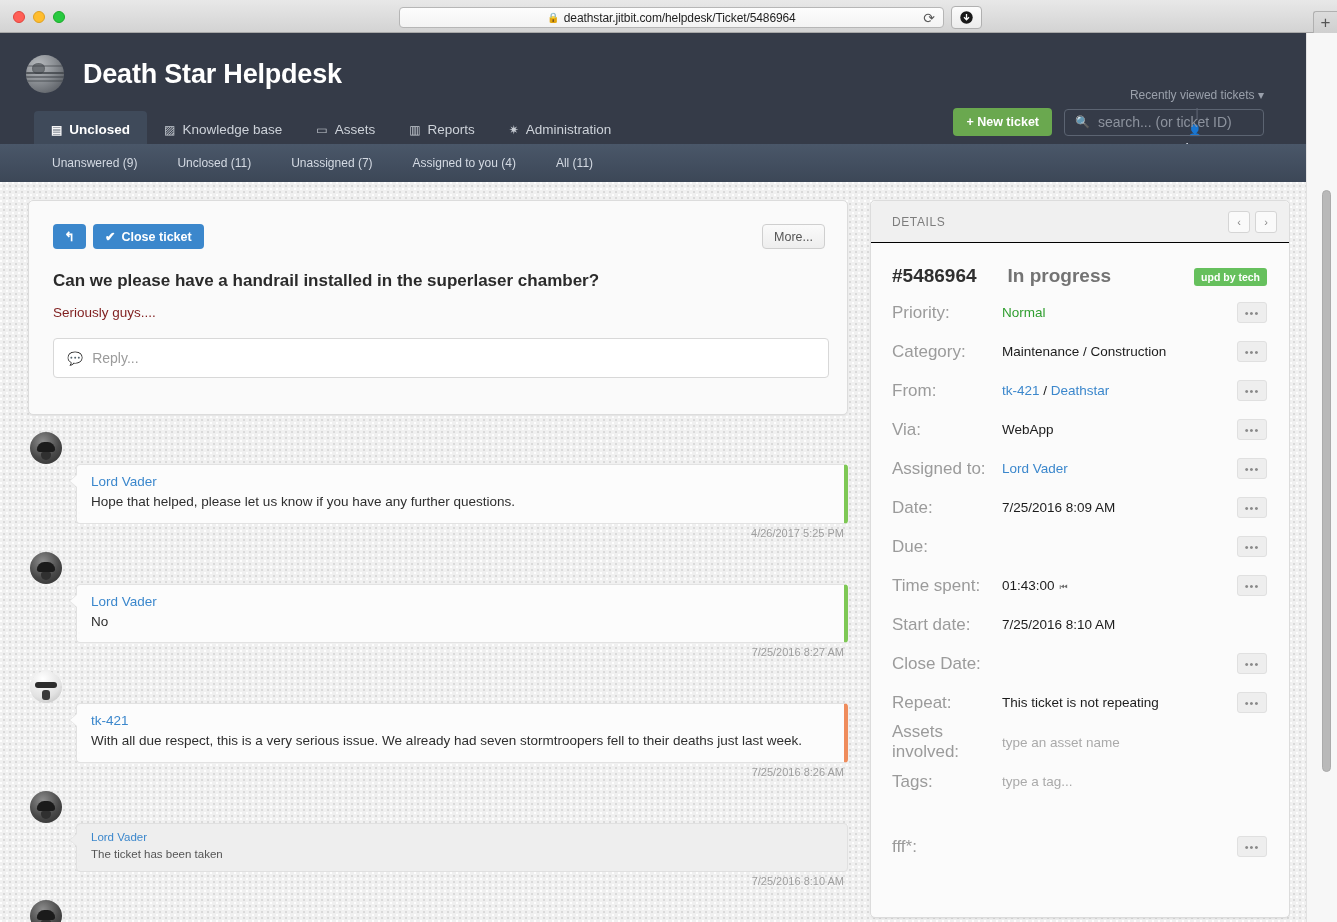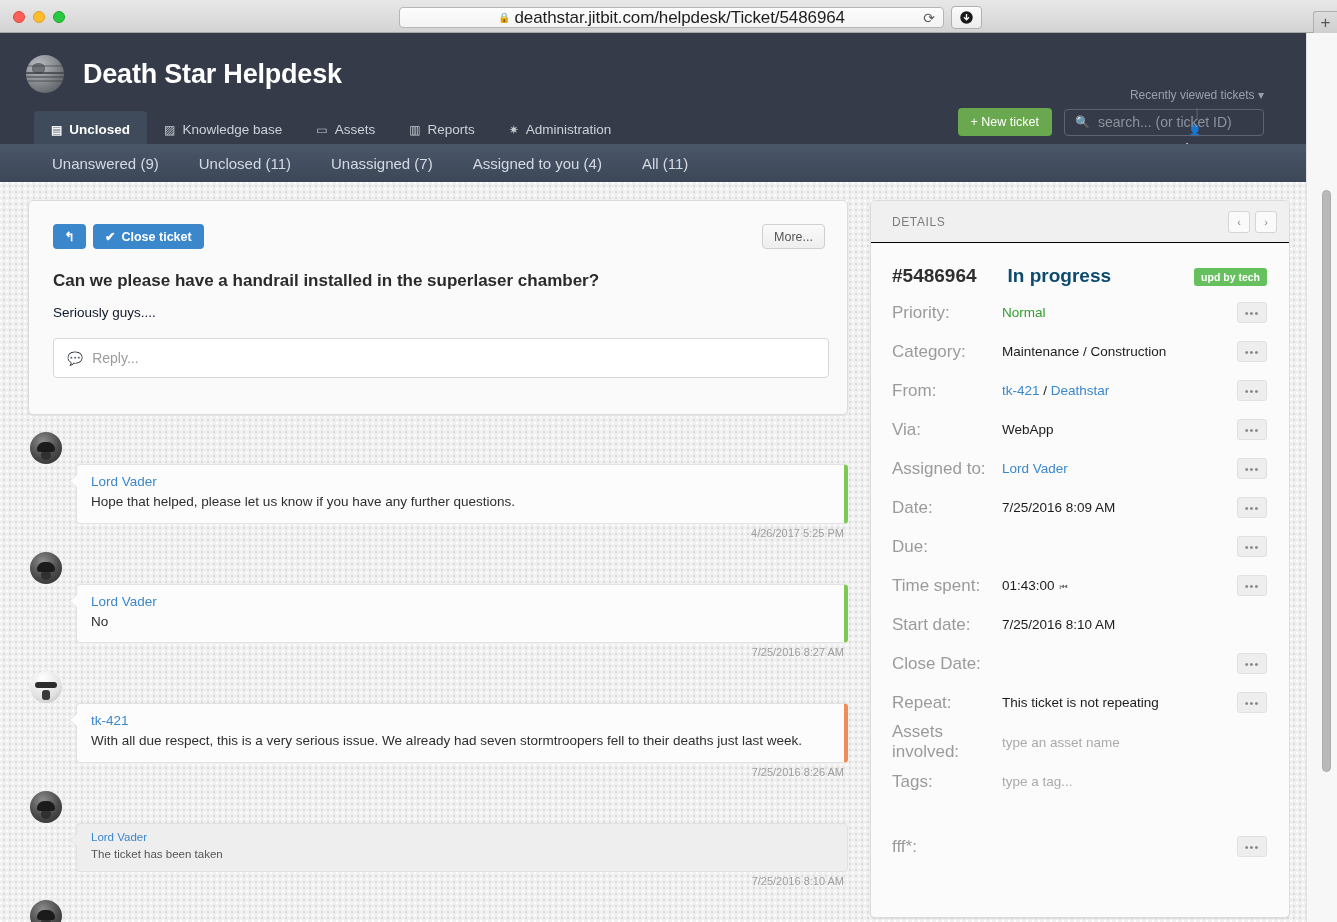--- a/index.html
+++ b/index.html
@@ -21,21 +21,21 @@
   .tl.yellow { background: #ffbd2e; border: 1px solid #dea123; }
   .tl.green { background: #28c940; border: 1px solid #1aab29; }
 
   #url-bar {
     position: absolute; left: 399px; top: 7px; width: 545px; height: 21px;
     background: linear-gradient(#fdfdfd, #f3f3f3);
     border: 1px solid #b6b6b6; border-radius: 4px;
     display: flex; align-items: center; justify-content: center;
   }
   #url-text {
-    font-size: 17px; color: #1e1e1e; letter-spacing: -0.1px;
+    font-size: 12px; color: #1e1e1e; letter-spacing: -0.1px;
   }
   #lock-icon { margin-right: 4px; font-size: 10px; color: #555; }
   #reload-icon {
     position: absolute; right: 8px; top: 2px; font-size: 14px; color: #5a5a5a;
   }
   #download-button {
     position: absolute; left: 951px; top: 6px; width: 31px; height: 23px;
     background: linear-gradient(#fcfcfc, #ececec);
     border: 1px solid #b0b0b0; border-radius: 4px;
     display: flex; align-items: center; justify-content: center;
@@ -108,21 +108,21 @@
     border-radius: 4px 4px 0 0;
   }
   .nav-tab .nic { font-size: 12px; opacity: .95; display:inline-flex; }
 
   
   #sub-nav {
     position: absolute; left: 0; top: 144px; width: 1306px; height: 38px;
     background: linear-gradient(#4a5769, #3c4757);
     display: flex; align-items: center; padding-left: 32px;
   }
-  .subnav-item { font-size: 15px; color: #d4dae3; padding: 0 20px; }
+  .subnav-item { font-size: 12px; color: #d4dae3; padding: 0 20px; }
 
   
   #page-body {
     position: absolute; left: 0; top: 182px; width: 1306px; height: 740px;
     background-color: #f0f0f0;
     background-image:
       radial-gradient(circle at 1px 1px, rgba(255,255,255,.95) 0.9px, transparent 1px),
       radial-gradient(circle at 4px 4px, rgba(215,215,215,.9) 0.9px, transparent 1px);
     background-size: 6px 6px, 6px 6px;
   }
@@ -146,21 +146,21 @@
     background: linear-gradient(#fafafa, #eeeeee);
     border: 1px solid #cfcfcf; border-radius: 4px;
     padding: 0 11px; font-size: 12.5px; color: #555;
     display: flex; align-items: center;
   }
   #ticket-subject {
     position: absolute; left: 24px; top: 70px; width: 740px;
     font-size: 17px; font-weight: bold; color: #2b2b2b;
   }
   #ticket-body {
-    position: absolute; left: 24px; top: 104px; font-size: 13.5px; color: #0f172a;
+    position: absolute; left: 24px; top: 104px; font-size: 13.5px; color: #7f1d1d;
   }
   #reply-box {
     position: absolute; left: 24px; top: 137px; width: 776px; height: 40px;
     background: #fff; border: 1px solid #d8d8d8; border-radius: 4px;
     display: flex; align-items: center; padding: 0 13px; gap: 9px;
   }
   #reply-placeholder { font-size: 14px; color: #9b9b9b; }
 
   
   #comments { position: absolute; left: 28px; top: 250px; width: 820px; }
@@ -237,21 +237,21 @@
     width: 22px; height: 22px; background: #fafafa;
     border: 1px solid #d5d5d5; border-radius: 3px;
     display: flex; align-items: center; justify-content: center;
     font-size: 11px; color: #888;
   }
   #ticket-headline {
     position: relative; padding: 22px 21px 6px 21px;
     display: flex; align-items: baseline;
   }
   #ticket-number { font-size: 19px; font-weight: bold; color: #2f2f2f; }
-  #ticket-status { font-size: 19px; font-weight: bold; color: #0c4a6e; margin-left: 31px; }
+  #ticket-status { font-size: 19px; font-weight: bold; color: #737373; margin-left: 31px; }
   #status-badge {
     position: absolute; right: 22px; top: 25px;
     background: #66c05d; color: #fff; font-size: 10.5px; font-weight: bold;
     border-radius: 3px; padding: 3px 7px;
   }
   .field-row {
     display: flex; align-items: center; min-height: 39px;
     padding: 0 22px 0 21px; position: relative;
   }
   .field-label {
@@ -343,21 +343,21 @@
       <span class="nic">▥</span>
       <span>Reports</span>
     </div>
     <div class="nav-tab">
       <span class="nic">✷</span>
       <span>Administration</span>
     </div>
   </div>
 
   <div style="position:absolute;right:42px;top:75px;display:flex;align-items:center;gap:12px;">
-    <div style="background:#6aa84f;color:#fff;font-size:12.5px;font-weight:normal;border-radius:4px;padding:7px 13px;">+ New ticket</div>
+    <div style="background:#6aa84f;color:#fff;font-size:12.5px;font-weight:bold;border-radius:4px;padding:7px 13px;">+ New ticket</div>
     <div style="width:200px;height:27px;border:1px solid #5c6472;border-radius:4px;display:flex;align-items:center;padding:0 10px;gap:8px;">
       <span style="font-size:12px;color:#9aa0ab;">🔍</span>
       <span style="font-size:14px;color:#8d939e;">search... (or ticket ID)</span>
     </div>
   </div>
 </div>
 
 <div id="sub-nav">
   <div class="subnav-item">Unanswered (9)</div>
   <div class="subnav-item">Unclosed (11)</div>

